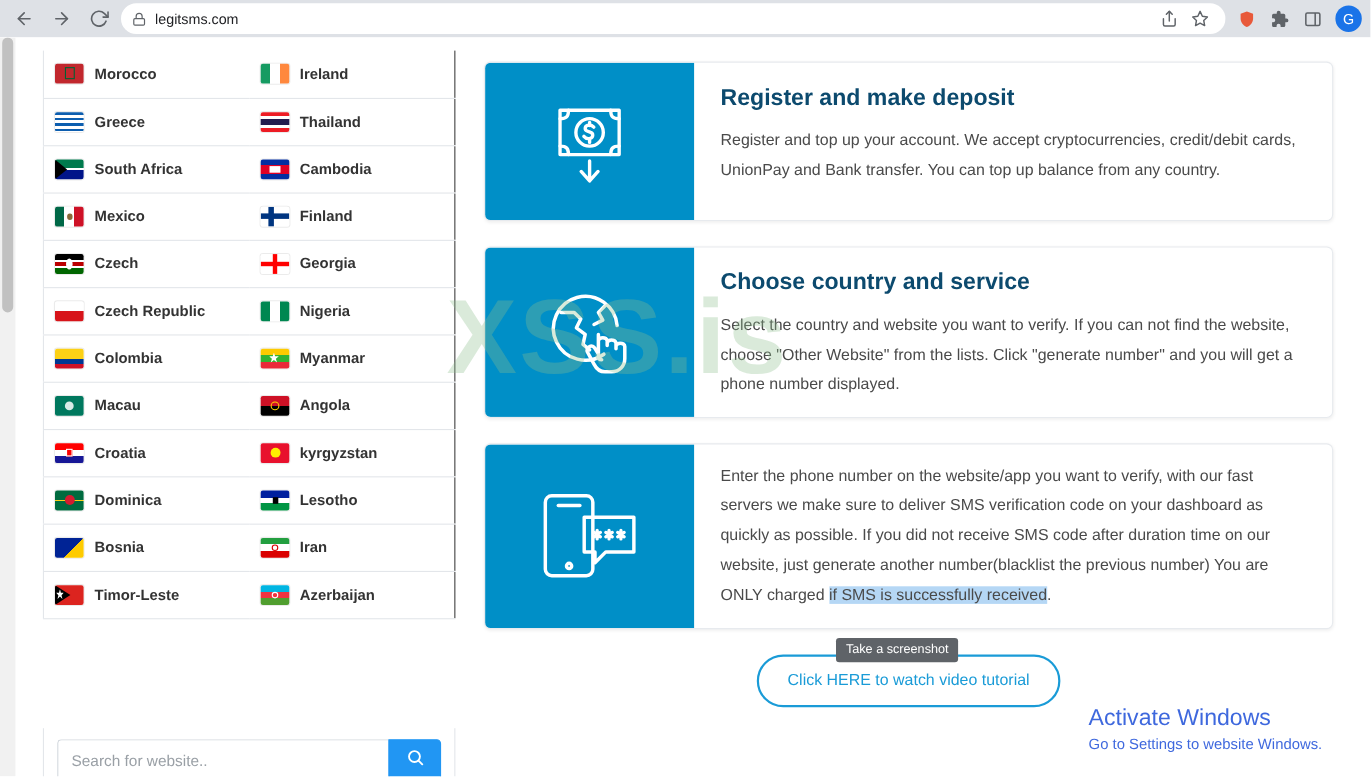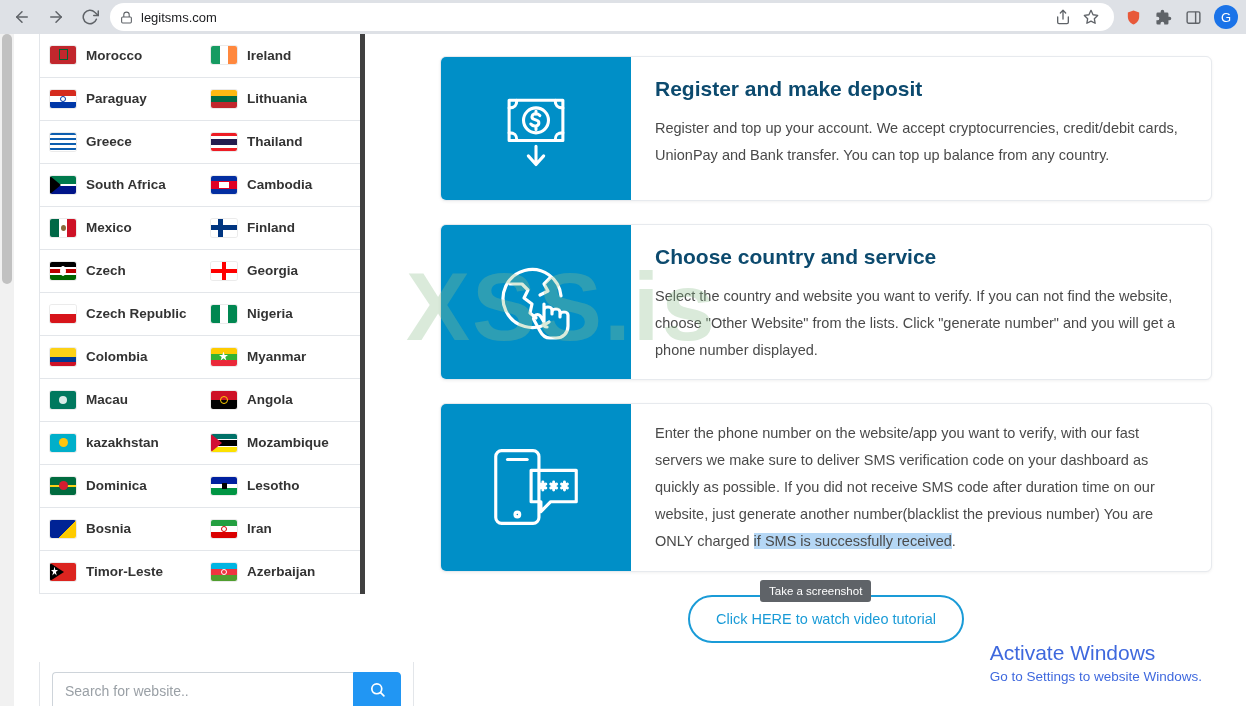--- a/index.html
+++ b/index.html
@@ -90,24 +90,25 @@
   }
 
   
   .left-col {
     position: absolute;
     left: 39px; top: 0;
     width: 375px;
     height: 672px;
   }
   .country-table {
-    width: 326px;
+    width: 375px;
     border-left: 1px solid #e3e6ea;
-    border-right: 5px solid #404040;
+    border-right: 1px solid #404040;
     border-collapse: collapse;
+    margin-top: 12px;
   }
   .country-table tr { height: 43px; }
   .country-table td {
     border-bottom: 1px solid #e3e6ea;
     padding: 0 10px;
     vertical-align: middle;
     width: 50%;
   }
   .country-cell {
     display: flex;
@@ -353,36 +354,20 @@
             <td>
               <span class="country-cell">
                 <span class="flag" style="background:linear-gradient(90deg,#169b62 33%,#fff 33%,#fff 66%,#ff883e 66%);"></span>
                 <span class="cname">Ireland</span>
               </span>
             </td>
           </tr>
           <tr>
             <td>
               <span class="country-cell">
-                <span class="flag" style="background:linear-gradient(#d52b1e 33%,#fff 33%,#fff 66%,#0038a8 66%);">
-                  <span style="position:absolute;left:10px;top:6px;width:6px;height:6px;border-radius:50%;background:#fff;border:1px solid #0038a8;"></span>
-                </span>
-                <span class="cname">Paraguay</span>
-              </span>
-            </td>
-            <td>
-              <span class="country-cell">
-                <span class="flag" style="background:linear-gradient(#fdb913 33%,#006a44 33%,#006a44 66%,#c1272d 66%);"></span>
-                <span class="cname">Lithuania</span>
-              </span>
-            </td>
-          </tr>
-          <tr>
-            <td>
-              <span class="country-cell">
                 <span class="flag" style="background:repeating-linear-gradient(#0d5eaf 0 2.5px,#fff 2.5px 5px);"></span>
                 <span class="cname">Greece</span>
               </span>
             </td>
             <td>
               <span class="country-cell">
                 <span class="flag" style="background:linear-gradient(#ed1c24 18%,#fff 18%,#fff 34%,#241d4f 34%,#241d4f 66%,#fff 66%,#fff 82%,#ed1c24 82%);"></span>
                 <span class="cname">Thailand</span>
               </span>
             </td>
@@ -487,32 +472,32 @@
                 <span class="flag" style="background:linear-gradient(#ce1126 50%,#000 50%);">
                   <span style="position:absolute;left:9px;top:5px;width:8px;height:8px;border:1.4px solid #ffcf00;border-radius:50%;"></span>
                 </span>
                 <span class="cname">Angola</span>
               </span>
             </td>
           </tr>
           <tr>
             <td>
               <span class="country-cell">
-                <span class="flag" style="background:linear-gradient(#00afca,#00afca);">
-                  <span style="position:absolute;left:9px;top:4px;width:9px;height:9px;border-radius:50%;background:#fec50c;"></span>
-                </span>
-                <span class="cname">kazakhstan</span>
-              </span>
-            </td>
-            <td>
-              <span class="country-cell">
-                <span class="flag" style="background:linear-gradient(#007168 30%,#fff 30%,#fff 36%,#000 36%,#000 64%,#fff 64%,#fff 70%,#fce100 70%);">
-                  <span style="position:absolute;left:0;top:0;width:0;height:0;border-top:9px solid transparent;border-bottom:9px solid transparent;border-left:11px solid #d21034;"></span>
-                </span>
-                <span class="cname">Mozambique</span>
+                <span class="flag" style="background:linear-gradient(#ff0000 33%,#fff 33%,#fff 66%,#171796 66%);">
+                  <span style="position:absolute;left:10px;top:5px;width:6px;height:7px;background:#ff0000;border:1px solid #fff;"></span>
+                </span>
+                <span class="cname">Croatia</span>
+              </span>
+            </td>
+            <td>
+              <span class="country-cell">
+                <span class="flag" style="background:linear-gradient(#e8112d,#e8112d);">
+                  <span style="position:absolute;left:9px;top:4px;width:9px;height:9px;border-radius:50%;background:#ffef00;"></span>
+                </span>
+                <span class="cname">kyrgyzstan</span>
               </span>
             </td>
           </tr>
           <tr>
             <td>
               <span class="country-cell">
                 <span class="flag" style="background:linear-gradient(#006b3f 45%,#fcd116 45%,#fcd116 55%,#006b3f 55%);">
                   <span style="position:absolute;left:9px;top:4px;width:9px;height:9px;border-radius:50%;background:#d41c30;"></span>
                 </span>
                 <span class="cname">Dominica</span>

